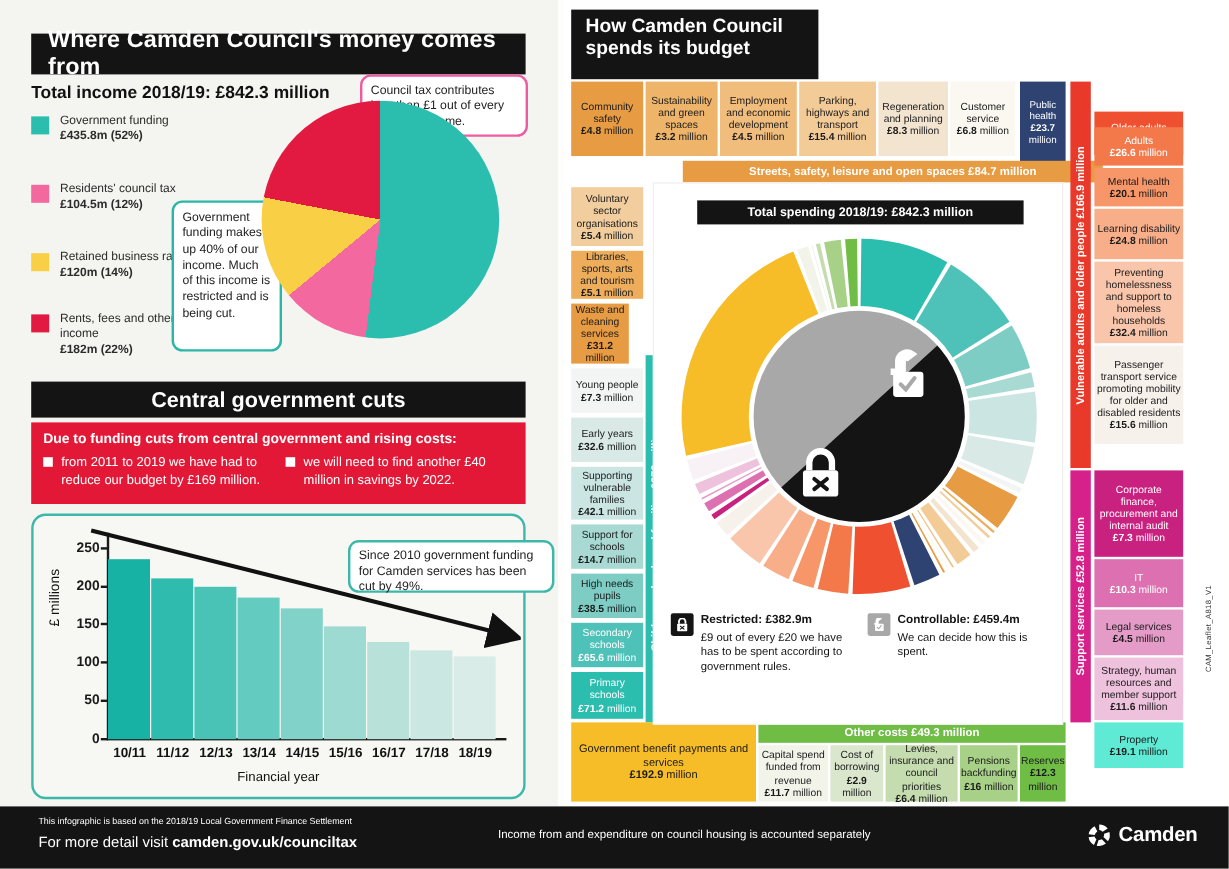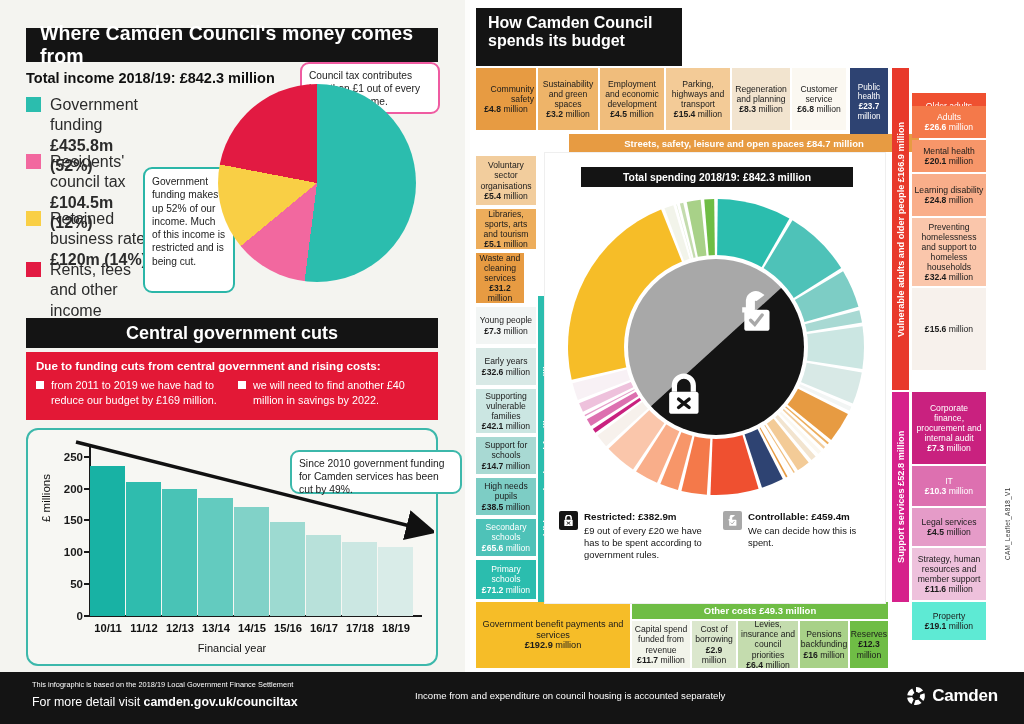--- a/index.html
+++ b/index.html
@@ -22,21 +22,21 @@
   #left { position: absolute; left: 0; top: 0; width: 465px; height: 672px; background: #f4f4f0; }
 
   #title-income {
     position: absolute; left: 26px; top: 28px; width: 412px; height: 34px;
     padding-left: 14px; font-size: 19.5px; letter-spacing: .1px;
   }
   #income-total {
     position: absolute; left: 26px; top: 70px; font-size: 14.5px; font-weight: bold; color: #111;
   }
 
-  .legend { position: absolute; left: 26px; font-size: 16px; color: #2b2b2b; line-height: 1.28; }
+  .legend { position: absolute; left: 26px; font-size: 10px; color: #2b2b2b; line-height: 1.28; }
   .legend .sw { position: absolute; left: 0; top: 2px; width: 15px; height: 15px; }
   .legend .lab { margin-left: 24px; display: block; width: 110px; }
 
   #cloud-ct {
     position: absolute; left: 300px; top: 62px; width: 140px; height: 52px;
     border: 2px solid #ef5ba1; border-radius: 9px; background: #fff;
     font-size: 10.2px; line-height: 1.28; color: #222; padding: 5px 7px;
   }
   #cloud-gf {
     position: absolute; left: 143px; top: 167px; width: 92px; height: 126px;
@@ -168,21 +168,21 @@
           <span class="sw" style="background: rgb(226, 26, 66);"></span>
           <span class="lab"><span>Rents, fees and other income</span><br><b>£182m (22%)</b></span>
         </div>
       </div>
 
     <div id="cloud-ct">
       <span>Council tax contributes less than £1 out of every £8 of our income.</span>
     </div>
 
     <div id="cloud-gf">
-      <span>Government funding makes up 52% of our income. Much of this income is restricted and is being cut.</span>
+      <span>Government funding makes up 40% of our income. Much of this income is restricted and is being cut.</span>
     </div>
 
     <div id="pie-income" style="background: conic-gradient(rgb(43, 189, 174) 0deg, rgb(43, 189, 174) 187.2deg, rgb(242, 104, 159) 187.2deg, rgb(242, 104, 159) 230.4deg, rgb(249, 207, 69) 230.4deg, rgb(249, 207, 69) 280.8deg, rgb(226, 26, 66) 280.8deg, rgb(226, 26, 66) 360deg);"></div>
 
     <div id="title-cuts" class="blackbar">Central government cuts</div>
 
     <div id="redbox">
       <div class="hdr">Due to funding cuts from central government and rising costs:</div>
       <div class="cols" id="cuts-bullets">
           <div class="bullet">from 2011 to 2019 we have had to reduce our budget by £169 million.</div>
@@ -238,21 +238,21 @@
         <line x1="2" y1="4" x2="336" y2="88" stroke="#111" stroke-width="3.4" marker-end="url(#ah)"></line>
       </svg>
       <div id="xlabel">Financial year</div>
     </div>
   </div>
 
   <div id="right">
     <div id="title-spend" class="blackbar">How Camden Council spends its budget</div>
 
     <div id="right-tiles">
-        <div class="tile" style="background: rgb(231, 155, 66); left: 6px; top: 68px; width: 60px; height: 62px; text-align: right;">
+        <div class="tile" style="background: rgb(231, 155, 66); left: 6px; top: 68px; width: 60px; height: 62px;">
           <span class="nm">Community safety</span>
           <span class="amt">£4.8 <span class="u">million</span></span>
         </div>
         <div class="tile" style="background: rgb(238, 180, 105); left: 68px; top: 68px; width: 60px; height: 62px;">
           <span class="nm">Sustainability and green spaces</span>
           <span class="amt">£3.2 <span class="u">million</span></span>
         </div>
         <div class="tile" style="background: rgb(240, 189, 124); left: 130px; top: 68px; width: 64px; height: 62px;">
           <span class="nm">Employment and economic development</span>
           <span class="amt">£4.5 <span class="u">million</span></span>
@@ -330,20 +330,21 @@
         </div>
         <div class="tile" style="background: rgb(249, 174, 138); left: 442px; top: 174px; width: 74px; height: 42px;">
           <span class="nm">Learning disability</span>
           <span class="amt">£24.8 <span class="u">million</span></span>
         </div>
         <div class="tile" style="background: rgb(250, 198, 171); left: 442px; top: 218px; width: 74px; height: 68px;">
           <span class="nm">Preventing homelessness and support to homeless households</span>
           <span class="amt">£32.4 <span class="u">million</span></span>
         </div>
         <div class="tile" style="background: rgb(247, 241, 236); left: 442px; top: 288px; width: 74px; height: 82px;">
+          <span class="nm">Passenger transport service promoting mobility for older and disabled residents</span>
           <span class="amt">£15.6 <span class="u">million</span></span>
         </div>
         <div class="vbar up" style="left: 422px; top: 392px; width: 17px; height: 210px; background: rgb(214, 33, 139);">Support services  £52.8 million</div>
         <div class="tile" style="background: rgb(201, 33, 127); left: 442px; top: 392px; width: 74px; height: 72px; color: rgb(255, 255, 255);">
           <span class="nm">Corporate finance, procurement and internal audit</span>
           <span class="amt">£7.3 <span class="u">million</span></span>
         </div>
         <div class="tile" style="background: rgb(221, 112, 176); left: 442px; top: 466px; width: 74px; height: 40px; color: rgb(255, 255, 255);">
           <span class="nm">IT</span>
           <span class="amt">£10.3 <span class="u">million</span></span>

